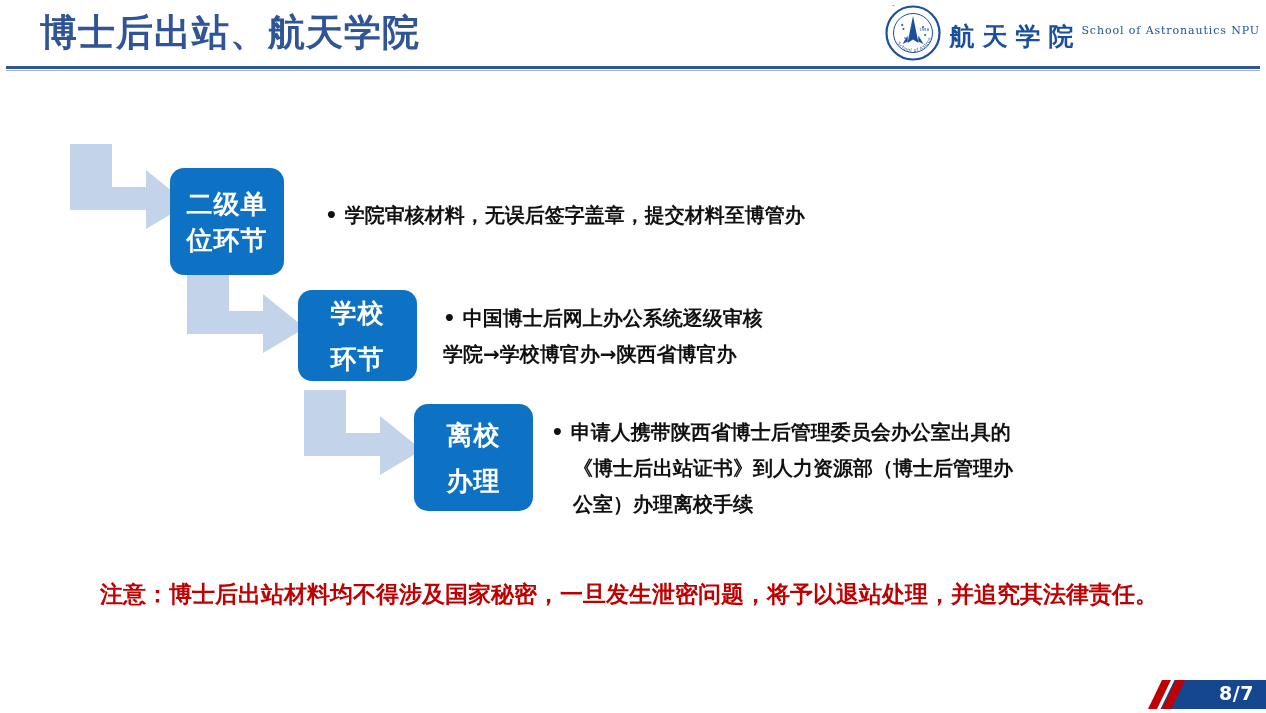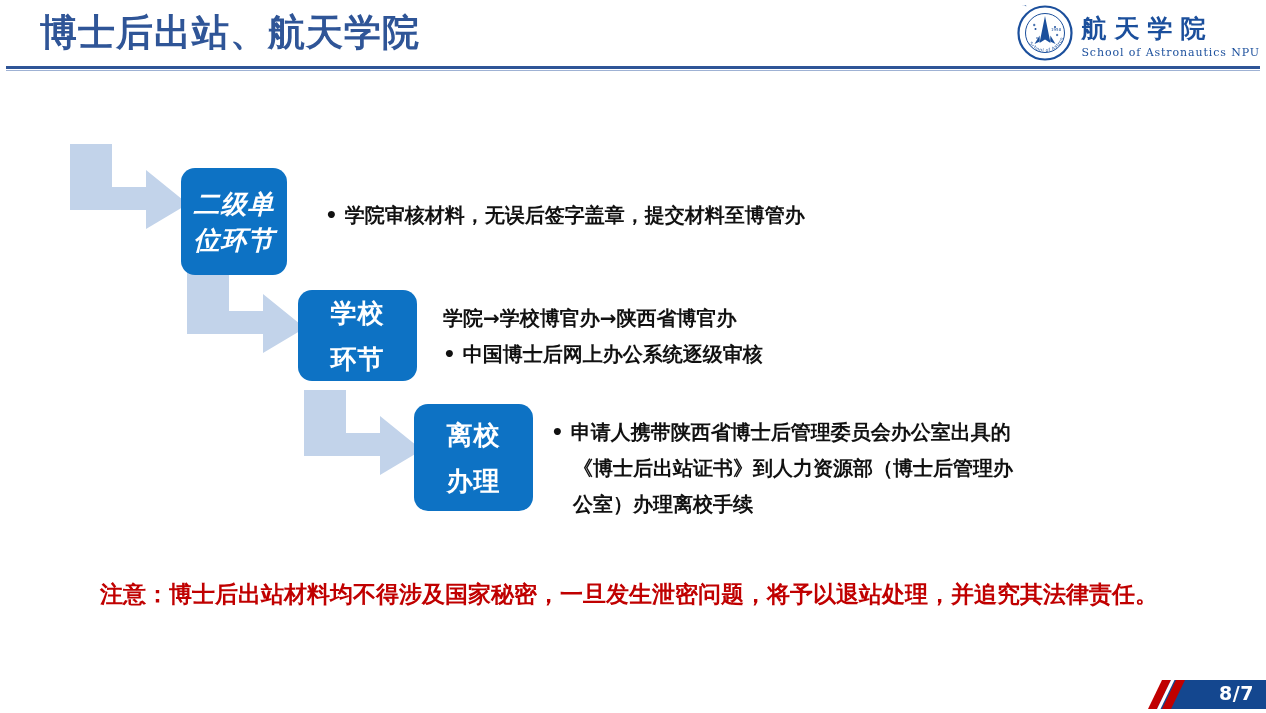--- a/index.html
+++ b/index.html
@@ -61,21 +61,21 @@
     gap: 8px;
   }
   .logo-emblem {
     width: 56px;
     height: 56px;
     flex: 0 0 56px;
     position: relative;
   }
   .logo-text {
     display: flex;
-    flex-direction: column;
+    flex-direction: row;
     justify-content: center;
     align-items: flex-start;
     margin-top: 8px;
   }
   .logo-cn {
     font-size: 25px;
     font-weight: bold;
     color: #1b4f9c;
     letter-spacing: 8px;
     line-height: 30px;
@@ -106,21 +106,21 @@
     font-size: 26px;
     font-weight: bold;
     letter-spacing: 1px;
     display: flex;
     flex-direction: column;
     align-items: center;
     justify-content: center;
     line-height: 36px;
     text-align: center;
   }
-  .flow-box.b1 { left: 181px; top: 96px;  width: 106px; height: 107px; font-style: italic; }
+  .flow-box.b1 { left: 170px; top: 96px;  width: 114px; height: 107px; }
   .flow-box.b2 { left: 298px; top: 218px; width: 119px; height: 91px; }
   .flow-box.b3 { left: 414px; top: 332px; width: 119px; height: 107px; }
   .flow-box.b2 .fb-line,
   .flow-box.b3 .fb-line { line-height: 46px; }
 
   .arrow {
     position: absolute;
   }
   .arrow svg { display: block; }
 
@@ -239,22 +239,22 @@
   </div>
   <div class="flow-text t1">
     <span class="bullet-line">• 学院审核材料，无误后签字盖章，提交材料至博管办</span>
   </div>
 
   <div class="flow-box b2">
     <span class="fb-line">学校</span>
     <span class="fb-line">环节</span>
   </div>
   <div class="flow-text t2">
+    <span class="bullet-line">• 中国博士后网上办公系统逐级审核</span>
     <span class="bullet-line">学院→学校博官办→陕西省博官办</span>
-    <span class="bullet-line">• 中国博士后网上办公系统逐级审核</span>
   </div>
 
   <div class="flow-box b3">
     <span class="fb-line">离校</span>
     <span class="fb-line">办理</span>
   </div>
   <div class="flow-text t3">
     <span class="bullet-line">• 申请人携带陕西省博士后管理委员会办公室出具的</span>
     <span class="bullet-line ind">《博士后出站证书》到人力资源部（博士后管理办</span>
     <span class="bullet-line ind">公室）办理离校手续</span>

